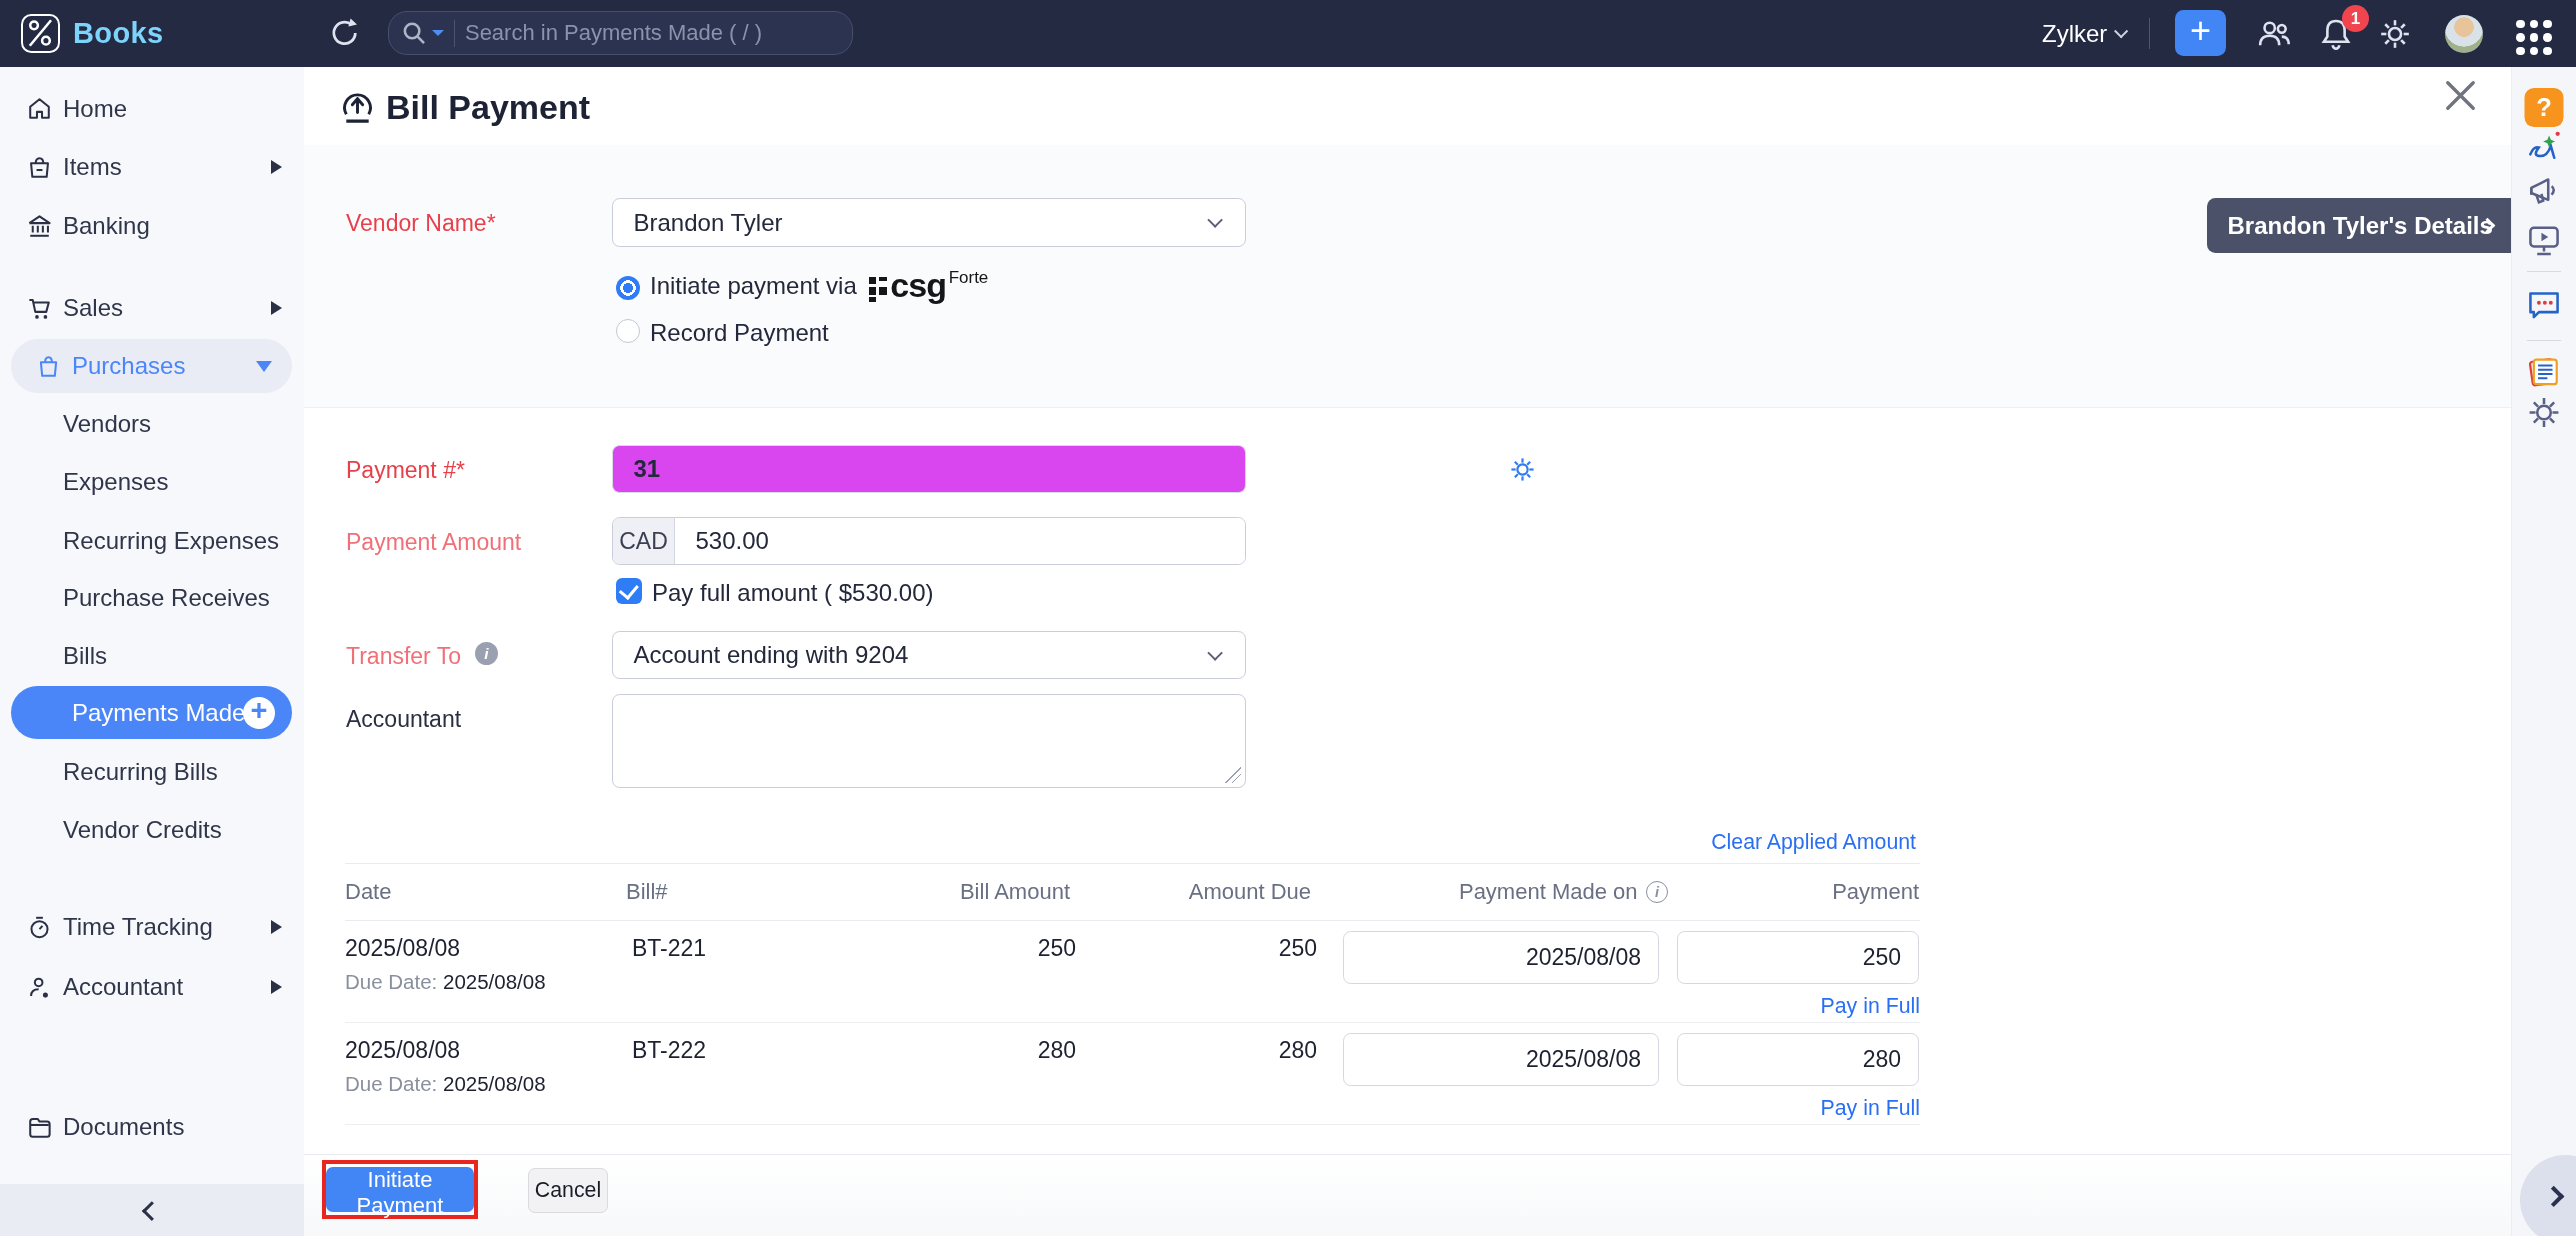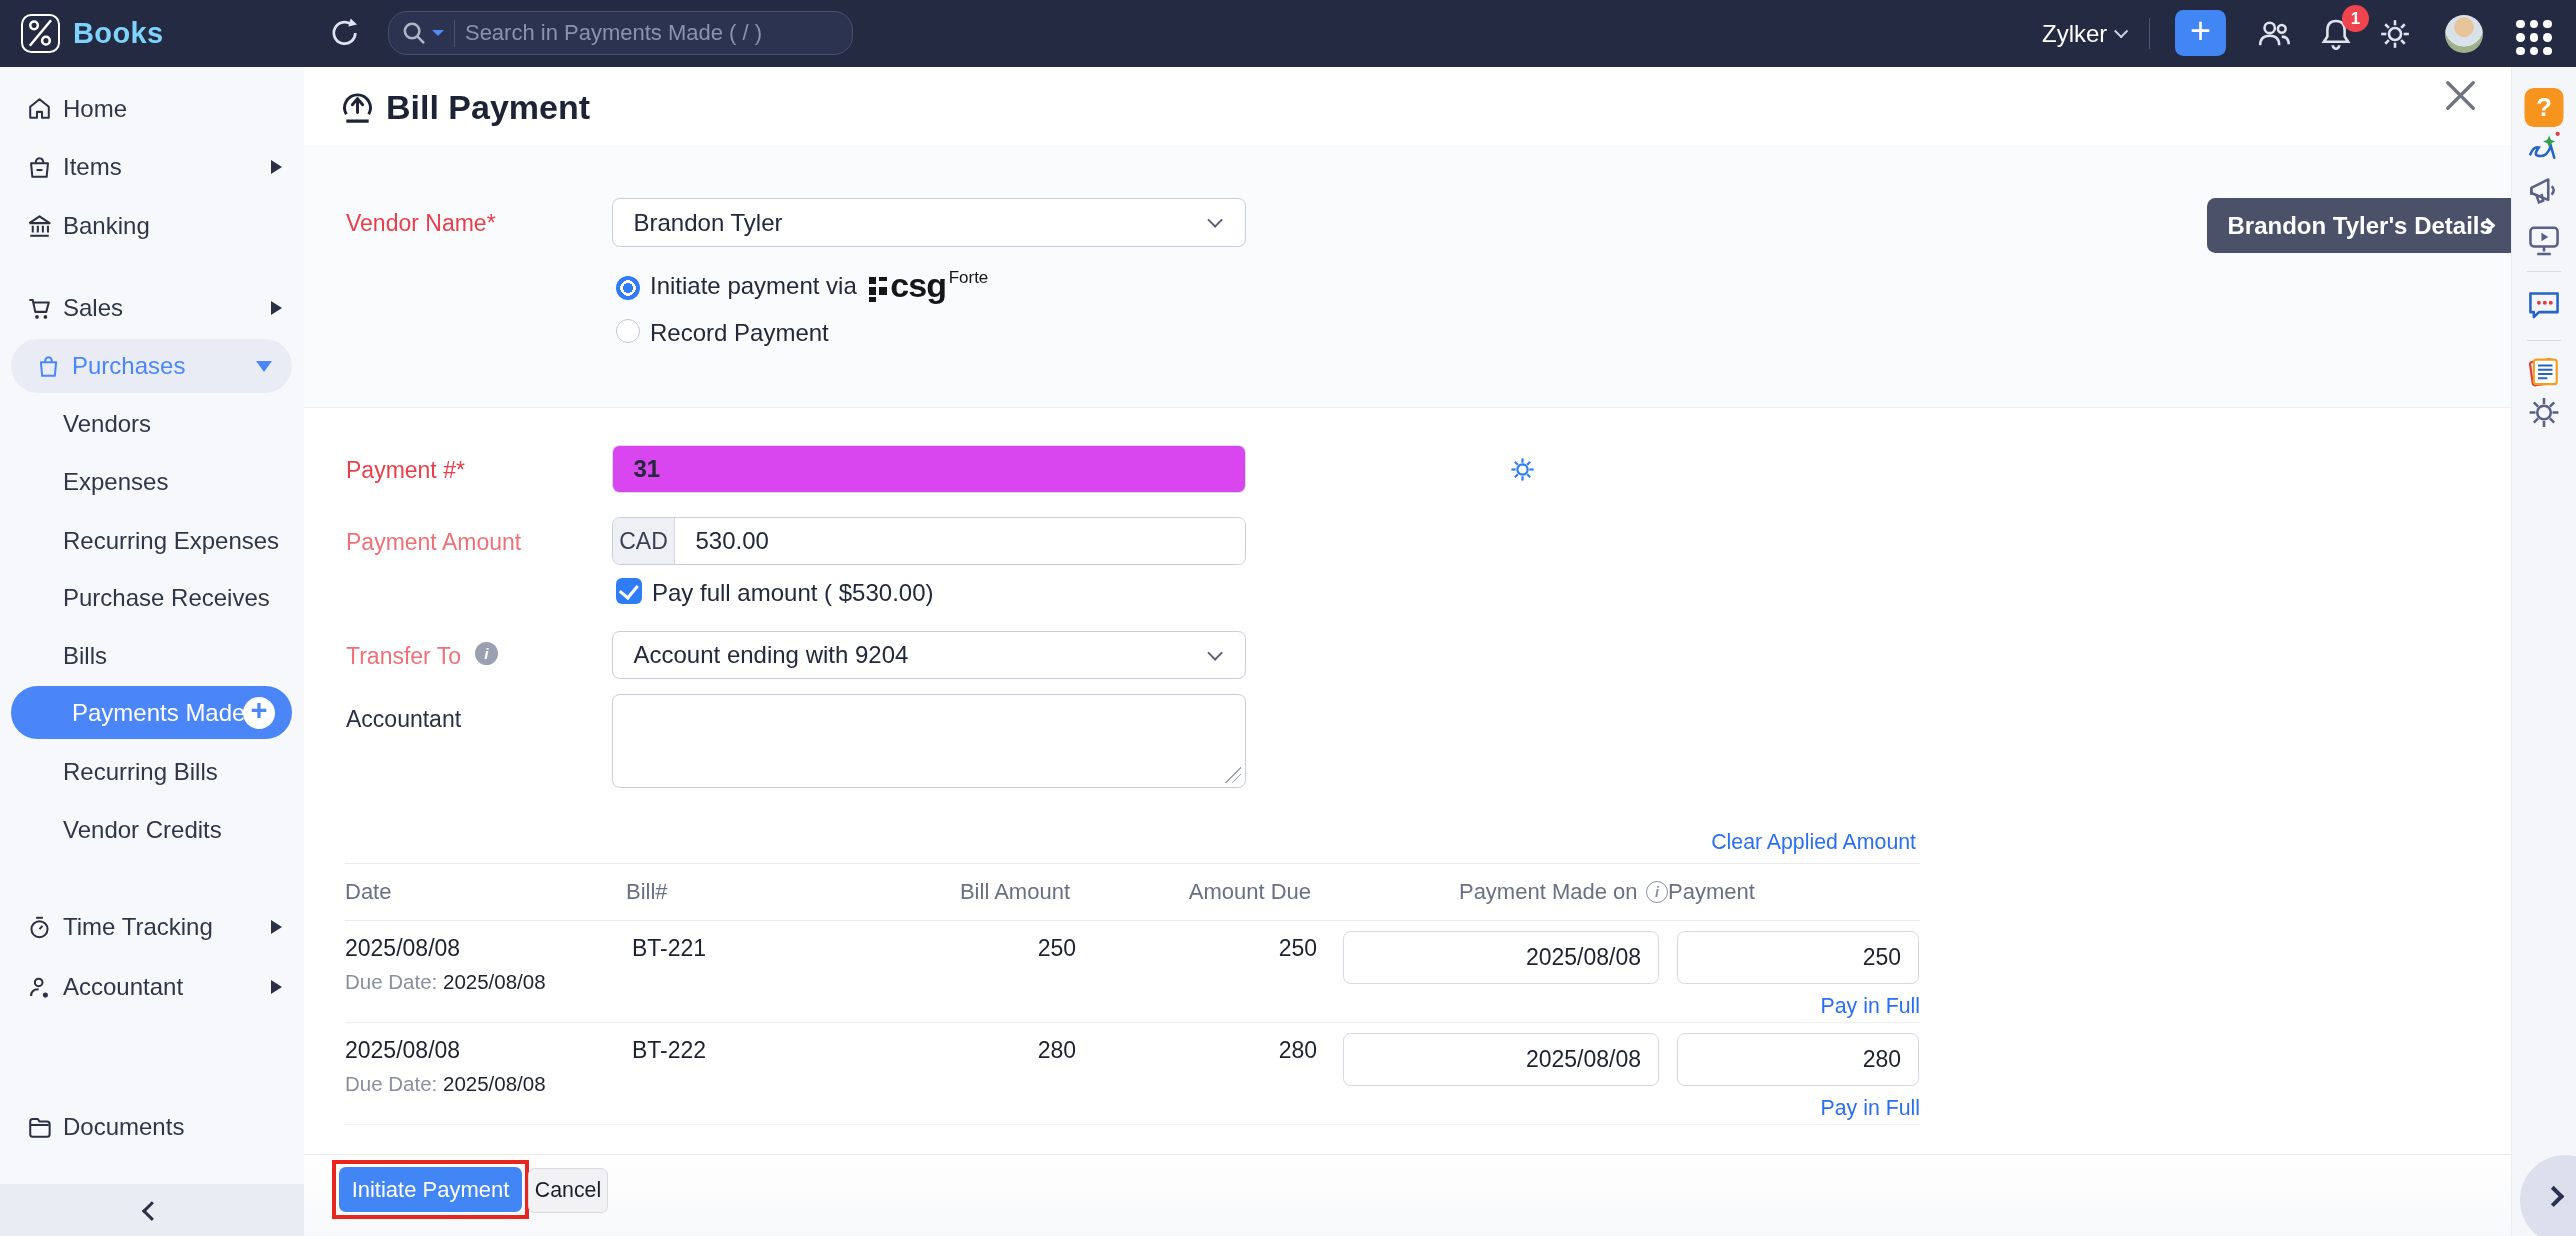--- a/index.html
+++ b/index.html
@@ -106,34 +106,34 @@
 
   
   .bill-table { position:absolute; left:41px; top:796px; width:1575px; }
   .t-head { display:flex; height:58px; align-items:center; border-top:0.9px solid #e9ebf0; border-bottom:0.9px solid #e9ebf0; color:#697083; font-size:22px; }
   .t-row { position:relative; display:flex; height:102px; border-bottom:0.9px solid #eceef2; }
   .c-date { width:281px; }
   .c-bill { width:188px; }
   .c-bamt { width:256px; text-align:right; }
   .c-due  { width:241px; text-align:right; }
   .c-made { width:357px; text-align:right; }
-  .c-pay  { width:251px; }
+  .c-pay  { width:251px; text-align:right; }
   .hd-made { display:flex; align-items:center; justify-content:flex-end; }
   .cell-top { position:absolute; top:13.6px; font-size:23px; color:#1d2130; }
   .due-line { position:absolute; top:49px; font-size:20.5px; }
   .due-line .dlab { color:#8a8f9e; }
   .due-line .dval { color:#1d2130; }
   .row-input { position:absolute; top:10.2px; height:53px; border:0.9px solid #d5d8e2; border-radius:7.7px; background:#fff; font-size:23px; color:#1d2130; text-align:right; padding:0 17px; font-family:"Liberation Sans", sans-serif; }
   .in-made { left:998px; width:316px; }
   .in-pay  { left:1332px; width:242px; }
   .pay-full-link { position:absolute; right:0; top:73px; font-size:21.3px; color:#2a6ff3; cursor:pointer; }
 
   
   .footer { position:absolute; left:0; top:1087px; width:2208px; height:84px; border-top:0.9px solid #e9ebf0; background:linear-gradient(#ffffff, #f7f8fa); }
-  .annot { position:absolute; left:18px; top:5.1px; width:197px; height:59px; border:4.3px solid #e8251f; display:flex; align-items:center; justify-content:center;margin-left:10px; }
+  .annot { position:absolute; left:18px; top:5.1px; width:156px; height:59px; border:4.3px solid #e8251f; display:flex; align-items:center; justify-content:center; }
   .btn-primary { width:183px; height:45px; background:#4285f4; border:0; border-radius:6.8px; color:#fff; font-size:22px; font-family:"Liberation Sans", sans-serif; cursor:pointer; }
   .btn-cancel { position:absolute; left:224px; top:12.8px; width:80px; height:45px; background:#f2f2f4; border:0.9px solid #d9d9de; border-radius:6.8px; color:#1a1d29; font-size:21.3px; font-family:"Liberation Sans", sans-serif; cursor:pointer; }
 
   .float-chev { position:absolute; left:2520px; top:1155px; width:90px; height:90px; border-radius:50%; background:#dce0ec; z-index:40; cursor:pointer; }
   .float-chev b { position:absolute; left:25.6px; top:34px; width:15.4px; height:15.4px; border-right:4.3px solid #2a3050; border-top:4.3px solid #2a3050; transform:rotate(45deg); }
 </style>
 </head>
 <body>
 
 <div class="topbar">

